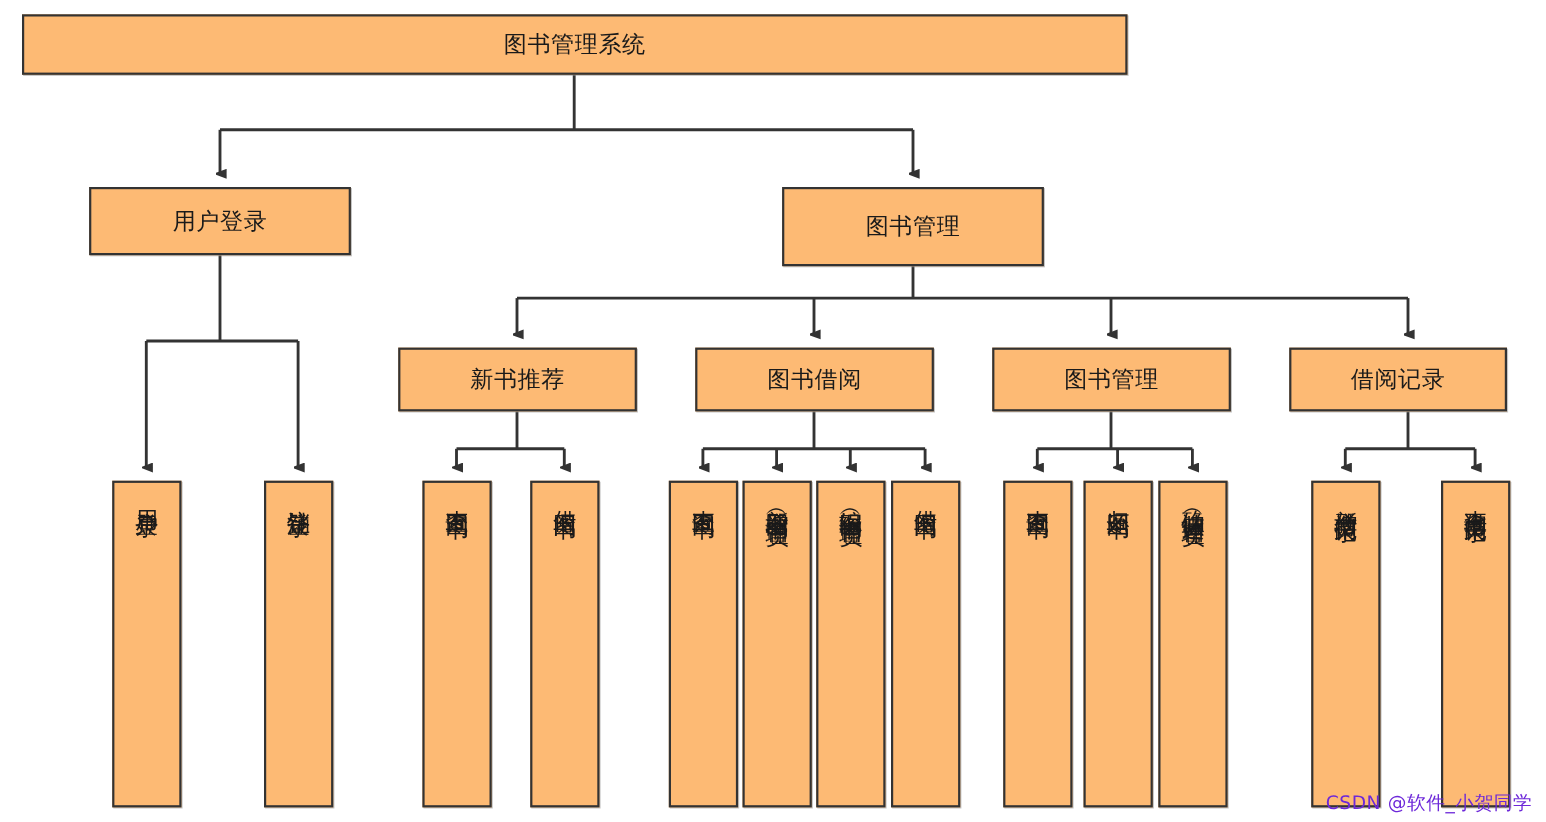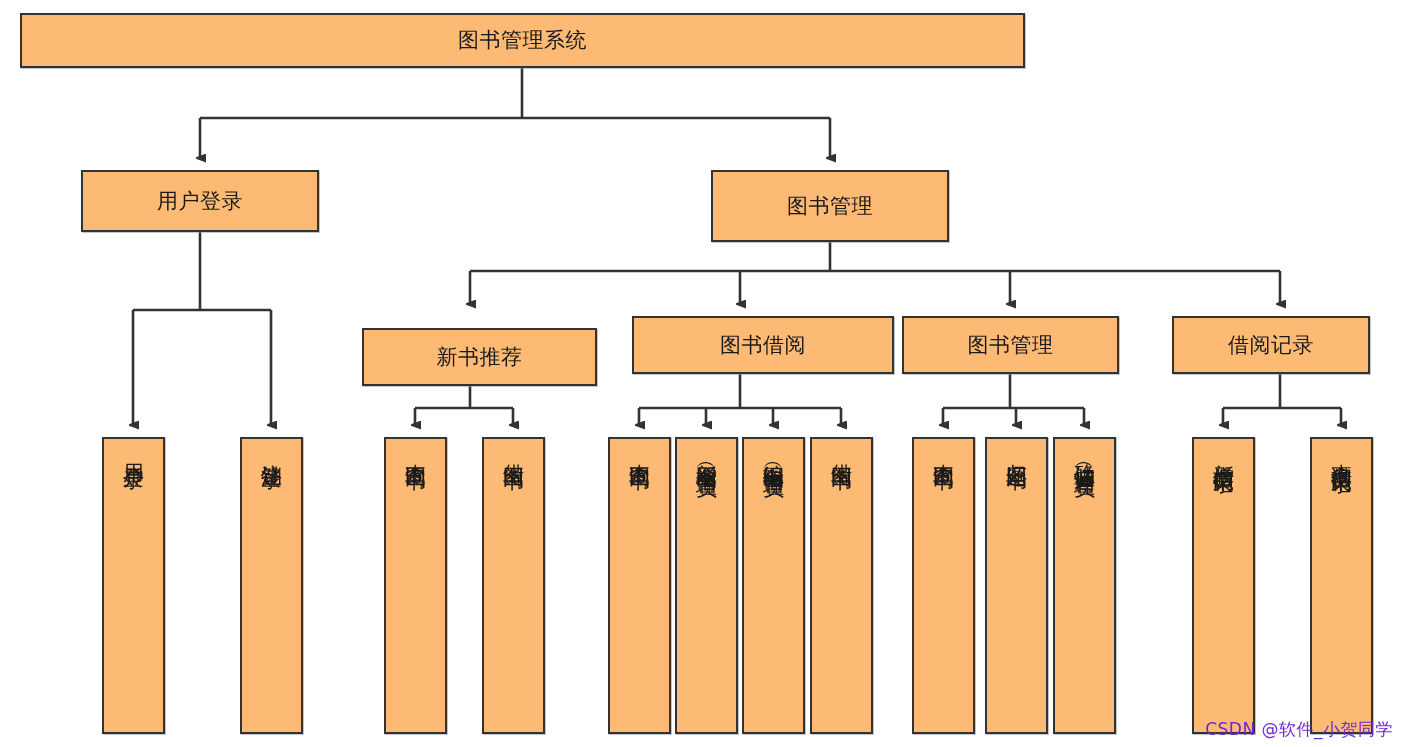--- a/index.html
+++ b/index.html
@@ -126,24 +126,24 @@
     <span class="label">图书管理系统</span>
   </div>
 
   <div class="node horiz" style="left: 81px; top: 170px; width: 238px; height: 62px;">
     <span class="label">用户登录</span>
   </div>
   <div class="node horiz" style="left: 711px; top: 170px; width: 238px; height: 72px;">
     <span class="label">图书管理</span>
   </div>
 
-  <div class="node horiz" style="left: 362px; top: 316px; width: 235px; height: 58px; margin-top: 12px;">
+  <div class="node horiz" style="left: 362px; top: 316px; width: 217px; height: 58px;">
     <span class="label">新书推荐</span>
   </div>
-  <div class="node horiz" style="left: 632px; top: 316px; width: 262px; height: 58px;">
+  <div class="node horiz" style="left: 632px; top: 316px; width: 217px; height: 58px;">
     <span class="label">图书借阅</span>
   </div>
   <div class="node horiz" style="left: 902px; top: 316px; width: 217px; height: 58px;">
     <span class="label">图书管理</span>
   </div>
   <div class="node horiz" style="left: 1172px; top: 316px; width: 198px; height: 58px;">
     <span class="label">借阅记录</span>
   </div>
 
   <div class="node vert" style="left: 102px; top: 437px; width: 63px; height: 297px;">

